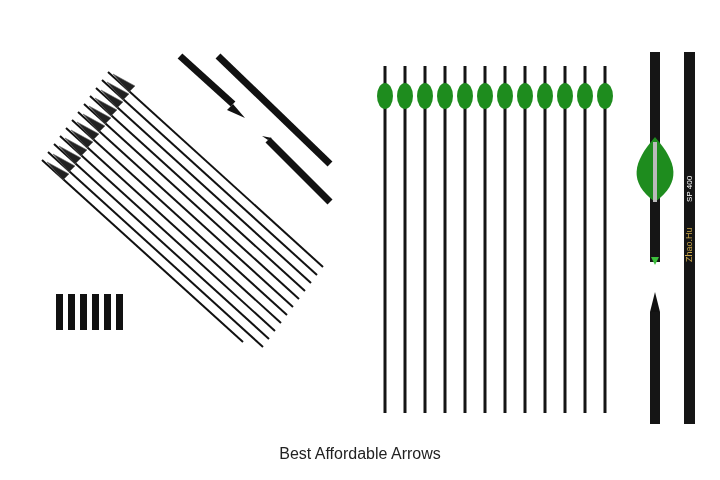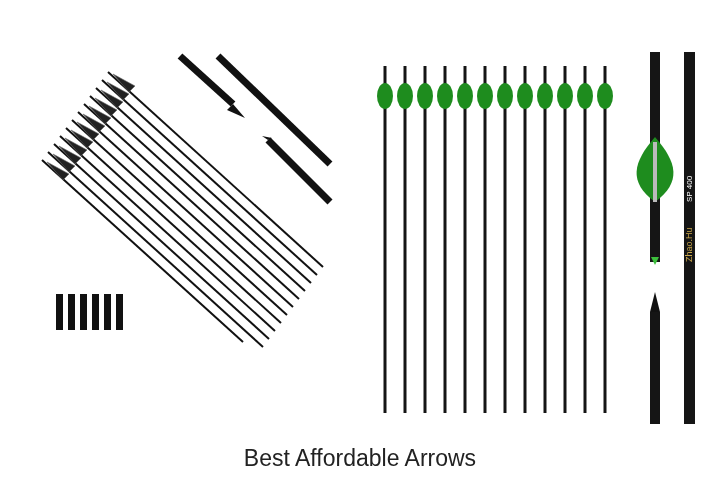--- a/index.html
+++ b/index.html
@@ -1,21 +1,21 @@
 <!DOCTYPE html>
 <html><head>
 <meta charset="utf-8">
 <style>
   html,body{margin:0;padding:0;background:#fff;}
   body{width:720px;height:480px;position:relative;overflow:hidden;font-family:"Liberation Sans",sans-serif;}
   .photo{position:absolute;}
   #left-photo{left:28px;top:52px;width:310px;height:300px;}
   #mid-photo{left:370px;top:58px;width:250px;height:370px;}
   #right-photo{left:628px;top:52px;width:80px;height:375px;}
-  .caption{position:absolute;left:0;width:720px;top:445px;text-align:center;font-size:23px;color:#222;}
+  .caption{position:absolute;left:0;width:720px;top:445px;text-align:center;font-size:16px;color:#222;}
 </style>
 </head>
 <body>
 
 <svg id="left-photo" class="photo" viewBox="0 0 310 300">
   <g>
 
     <g stroke="#111" stroke-width="2">
       <line x1="80" y1="20" x2="295" y2="215"></line>
       <line x1="74" y1="28" x2="289" y2="223"></line>

